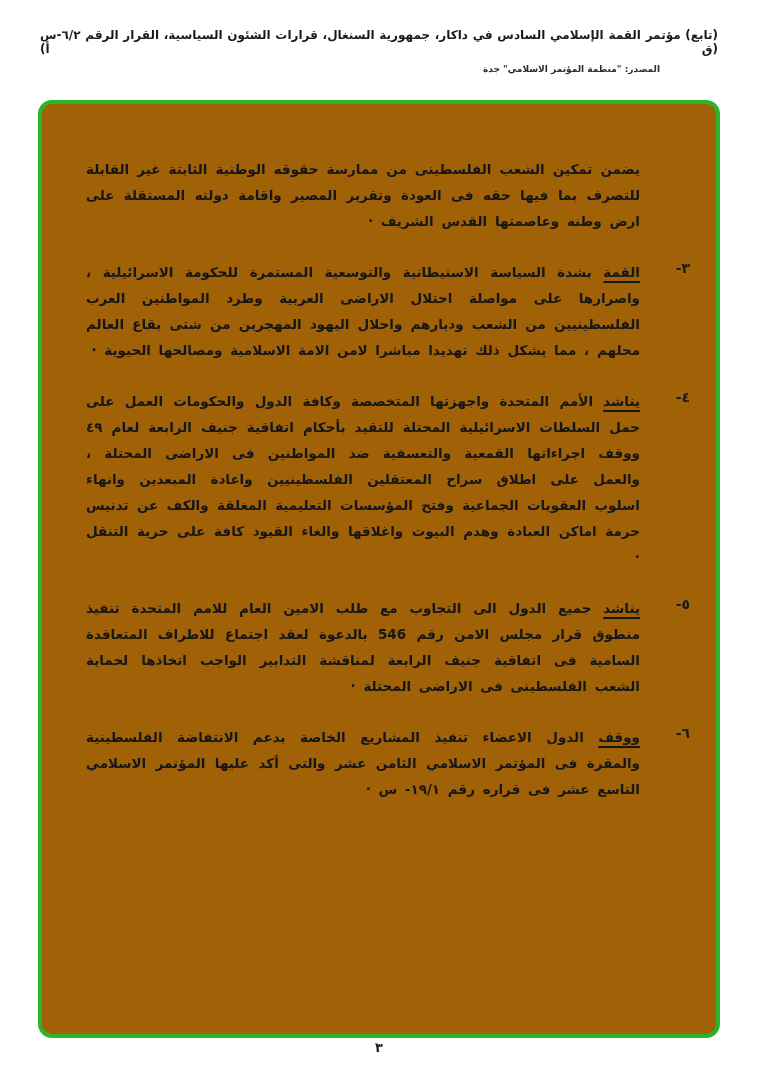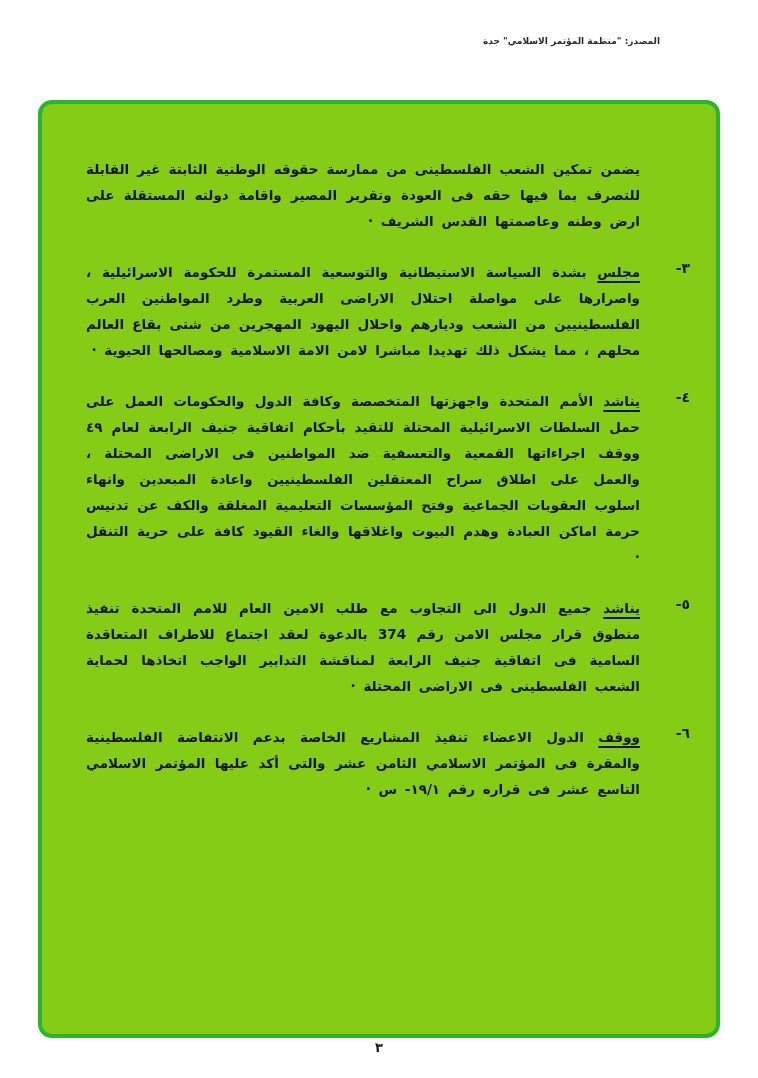--- a/index.html
+++ b/index.html
@@ -37,21 +37,21 @@
   }
 
   
   .frame {
     position:absolute;
     left:38px; top:100px;
     width:682px; height:938px;
     border:4px solid #29b629;
     border-radius:14px;
     overflow:hidden;
-    background:#84cc16;
+    background:#a16207;
   }
 
   
   .docbody {
     direction:rtl;
     padding:52px 26px 0 44px;
   }
   .row {
     display:flex;
     gap:16px;
@@ -89,44 +89,45 @@
     font-size:13px;
     font-weight:700;
   }
 </style>
 </head>
 <body>
 
 <div class="doc">
 
   <div class="hdr">
+    <div class="hdr-title">(تابع) مؤتمر القمة الإسلامي السادس في داكار، جمهورية السنغال، قرارات الشئون السياسية، القرار الرقم ٦/٢-س (ق أ)</div>
     <div class="hdr-source">المصدر: "منظمة المؤتمر الاسلامي" جدة</div>
   </div>
 
   <div class="frame">
     <div class="docbody">
 
       <div class="row">
         <span class="num"></span>
         <p class="para"><span class="lead"></span> <span>يضمن تمكين الشعب الفلسطينى من ممارسة حقوقه الوطنية الثابتة غير القابلة للتصرف بما فيها حقه فى العودة وتقرير المصير واقامة دولته المستقلة على ارض وطنه وعاصمتها القدس الشريف ·</span></p>
       </div>
 
       <div class="row">
         <span class="num">٣-</span>
-        <p class="para"><span class="lead">مجلس</span> <span>بشدة السياسة الاستيطانية والتوسعية المستمرة للحكومة الاسرائيلية ، واصرارها على مواصلة احتلال الاراضى العربية وطرد المواطنين العرب الفلسطينيين من الشعب وديارهم واحلال اليهود المهجرين من شتى بقاع العالم محلهم ، مما يشكل ذلك تهديدا مباشرا لامن الامة الاسلامية ومصالحها الحيوية ·</span></p>
+        <p class="para"><span class="lead">القمة</span> <span>بشدة السياسة الاستيطانية والتوسعية المستمرة للحكومة الاسرائيلية ، واصرارها على مواصلة احتلال الاراضى العربية وطرد المواطنين العرب الفلسطينيين من الشعب وديارهم واحلال اليهود المهجرين من شتى بقاع العالم محلهم ، مما يشكل ذلك تهديدا مباشرا لامن الامة الاسلامية ومصالحها الحيوية ·</span></p>
       </div>
 
       <div class="row">
         <span class="num">٤-</span>
         <p class="para"><span class="lead">يناشد</span> <span>الأمم المتحدة واجهزتها المتخصصة وكافة الدول والحكومات العمل على حمل السلطات الاسرائيلية المحتلة للتقيد بأحكام اتفاقية جنيف الرابعة لعام ٤٩ ووقف اجراءاتها القمعية والتعسفية ضد المواطنين فى الاراضى المحتلة ، والعمل على اطلاق سراح المعتقلين الفلسطينيين واعادة المبعدين وانهاء اسلوب العقوبات الجماعية وفتح المؤسسات التعليمية المغلقة والكف عن تدنيس حرمة اماكن العبادة وهدم البيوت واغلاقها والغاء القيود كافة على حرية التنقل ·</span></p>
       </div>
 
       <div class="row">
         <span class="num">٥-</span>
-        <p class="para"><span class="lead">يناشد</span> <span>جميع الدول الى التجاوب مع طلب الامين العام للامم المتحدة تنفيذ منطوق قرار مجلس الامن رقم 374 بالدعوة لعقد اجتماع للاطراف المتعاقدة السامية فى اتفاقية جنيف الرابعة لمناقشة التدابير الواجب اتخاذها لحماية الشعب الفلسطينى فى الاراضى المحتلة ·</span></p>
+        <p class="para"><span class="lead">يناشد</span> <span>جميع الدول الى التجاوب مع طلب الامين العام للامم المتحدة تنفيذ منطوق قرار مجلس الامن رقم 546 بالدعوة لعقد اجتماع للاطراف المتعاقدة السامية فى اتفاقية جنيف الرابعة لمناقشة التدابير الواجب اتخاذها لحماية الشعب الفلسطينى فى الاراضى المحتلة ·</span></p>
       </div>
 
       <div class="row">
         <span class="num">٦-</span>
         <p class="para"><span class="lead">ووقف</span> <span>الدول الاعضاء تنفيذ المشاريع الخاصة بدعم الانتفاضة الفلسطينية والمقرة فى المؤتمر الاسلامي الثامن عشر والتى أكد عليها المؤتمر الاسلامي التاسع عشر فى قراره رقم ١٩/١- س ·</span></p>
       </div>
 
     </div>
   </div>
 

